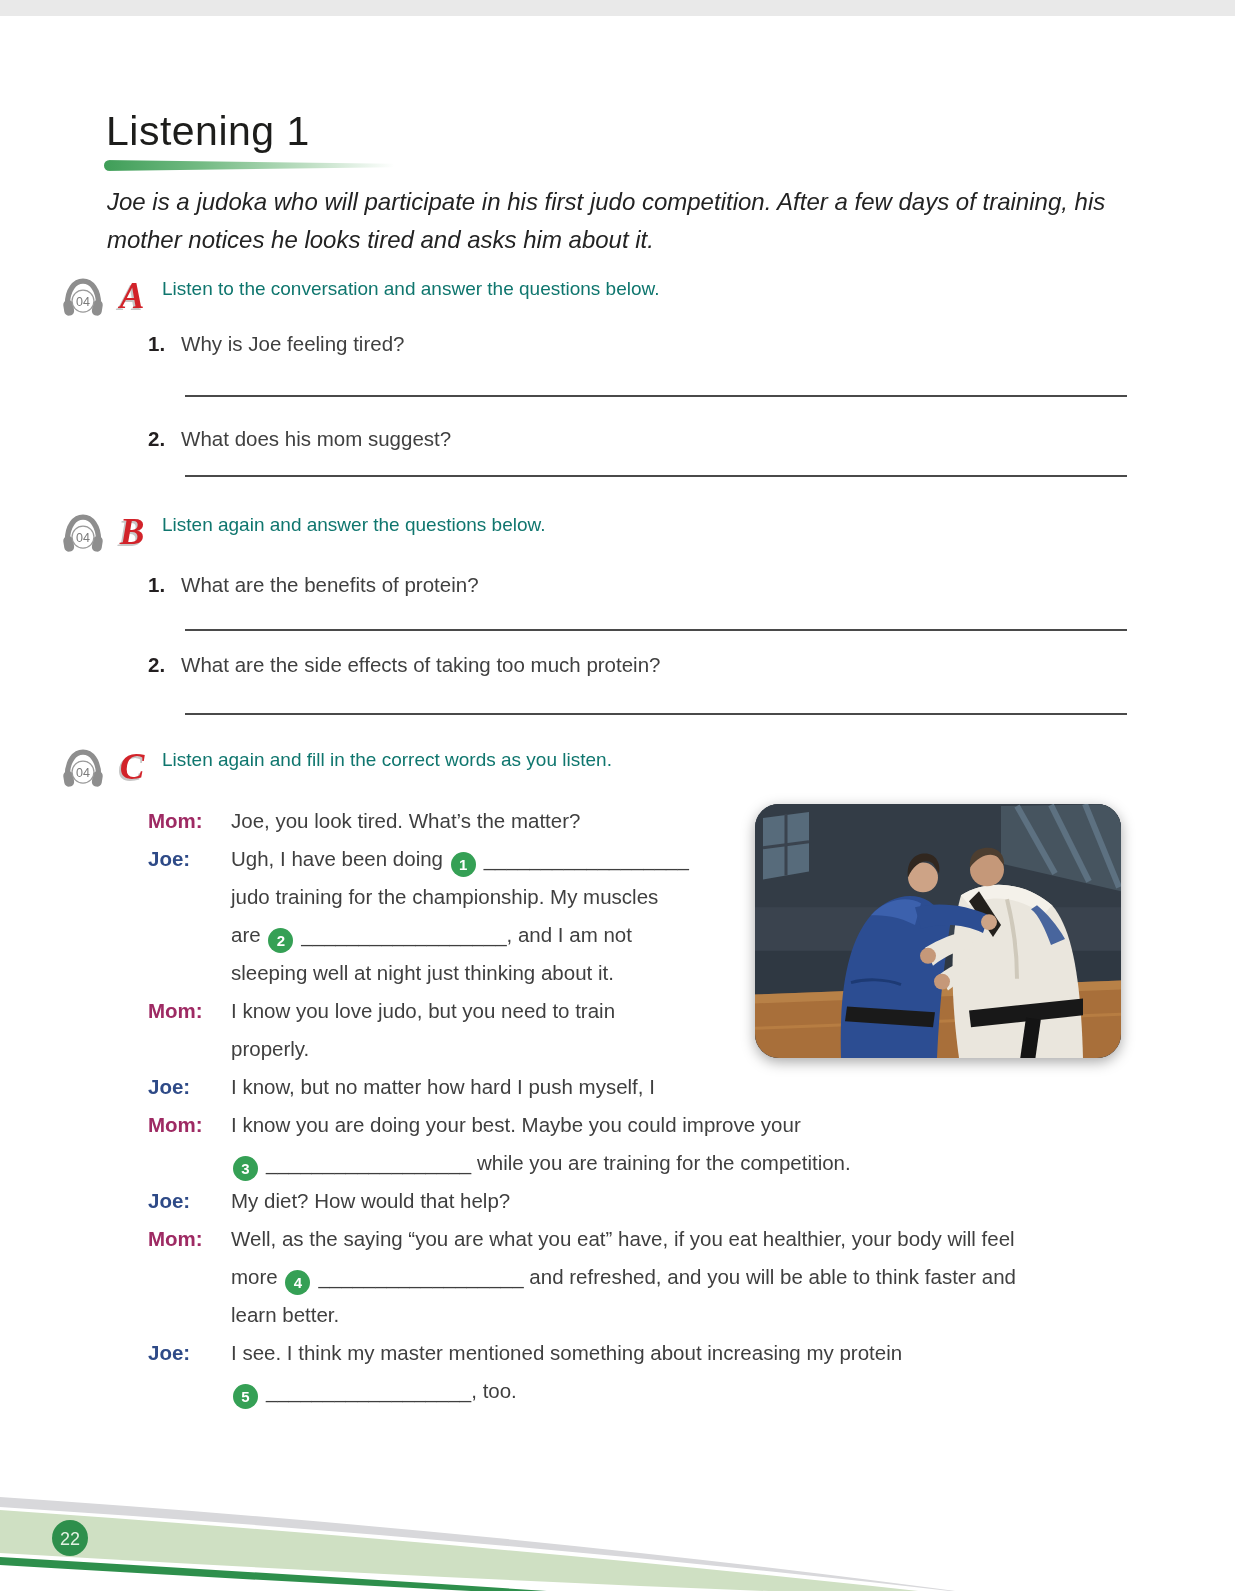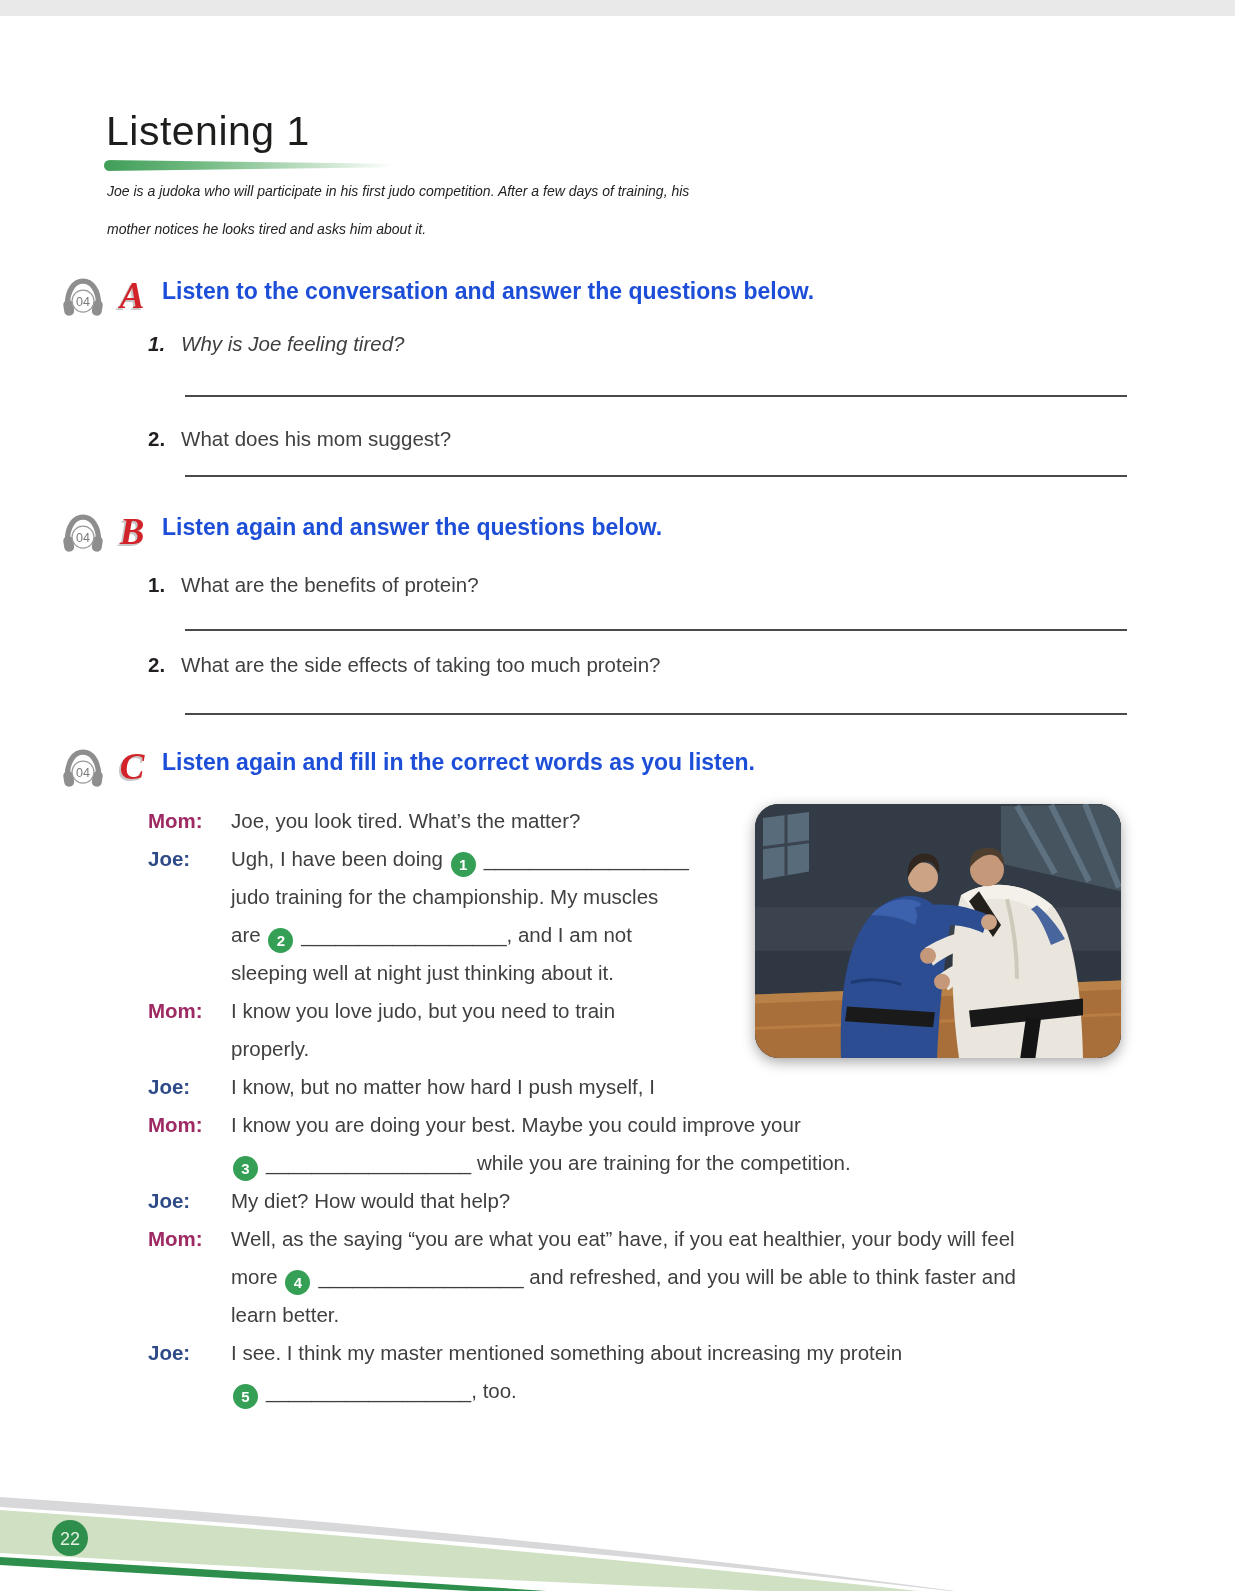--- a/index.html
+++ b/index.html
@@ -14,32 +14,32 @@
     font-size:41px; font-weight:400; color:#1d1d1b; letter-spacing:0.5px;
   }
   .title-underline {
     position:absolute; left:104px; top:144px; width:330px; height:11px;
     background:linear-gradient(to right,#3f9e58 0%,#74bb84 30%,#bfdfc4 62%,rgba(205,231,208,0) 88%);
     clip-path:polygon(0 0, 100% 38%, 100% 62%, 0 100%);
     border-radius:6px;
   }
   
   .intro {
-    position:absolute; left:107px; top:156px; width:1030px;
-    font-style:italic; font-size:14px; line-height:38px; color:#232323;
+    position:absolute; left:107px; top:167px; width:1030px;
+    font-style:italic; font-size:24px; line-height:38px; color:#232323;
   }
   
   .sec-header { position:absolute; left:60px; height:46px; display:flex; align-items:flex-start; }
   .hp { display:inline-flex; width:46px; height:46px; }
   .letter {
     display:inline-block; width:40px; text-align:center; margin-left:6px;
     font-family:"Liberation Serif", serif; font-style:italic; font-weight:bold;
     font-size:37px; color:#d2232a; text-shadow:-2px 2px 0 #c6c6c6; line-height:40px;
   }
-  .heading { margin-left:10px; font-size:23px; font-weight:bold; color:#1d4ed8; padding-top:2px; }
+  .heading { margin-left:10px; font-size:19px; font-weight:normal; color:#0f766e; padding-top:2px; }
   
   .question { position:absolute; left:148px; font-size:20.5px; color:#404040; white-space:nowrap; }
   .qnum { font-weight:bold; color:#231f20; margin-right:16px; }
   .answer-line { position:absolute; left:185px; width:942px; height:0; border-bottom:2px solid #4a4a4a; }
   
   .dialogue { position:absolute; left:148px; top:786px; width:1010px; font-size:20.5px; line-height:38px; color:#3f3f3f; }
   .turn { position:relative; padding-left:83px; }
   .speaker { position:absolute; left:0; top:0; font-weight:bold; }
   .speaker.mom { color:#9e2a63; }
   .speaker.joe { color:#2e4a87; }
@@ -109,21 +109,21 @@
         <rect x="31" y="23" width="9.5" height="15" rx="4.5" fill="#8e8e8e" transform="rotate(9 36 30)"></rect>
         <circle cx="22" cy="24" r="10.5" fill="#ffffff" stroke="#9a9a9a" stroke-width="1.2"></circle>
         <text x="22" y="28.5" font-size="12" fill="#7c7c7c" text-anchor="middle">04</text>
       </svg>
     </span>
     <span class="letter">C</span>
     <span class="heading">Listen again and fill in the correct words as you listen.</span>
   </div>
 
   <div id="questions">
-      <div class="question" style="top: 316px; font-style: italic;"><span class="qnum">1.</span><span class="qtext">Why is Joe feeling tired?</span></div>
+      <div class="question" style="top: 316px;"><span class="qnum">1.</span><span class="qtext">Why is Joe feeling tired?</span></div>
       <div class="answer-line" style="top: 379px;"></div>
       <div class="question" style="top: 411px;"><span class="qnum">2.</span><span class="qtext">What does his mom suggest?</span></div>
       <div class="answer-line" style="top: 459px;"></div>
       <div class="question" style="top: 557px;"><span class="qnum">1.</span><span class="qtext">What are the benefits of protein?</span></div>
       <div class="answer-line" style="top: 613px;"></div>
       <div class="question" style="top: 637px; text-align: right;"><span class="qnum">2.</span><span class="qtext">What are the side effects of taking too much protein?</span></div>
       <div class="answer-line" style="top: 697px;"></div>
     </div>
 
   <div id="dialogue" class="dialogue">

